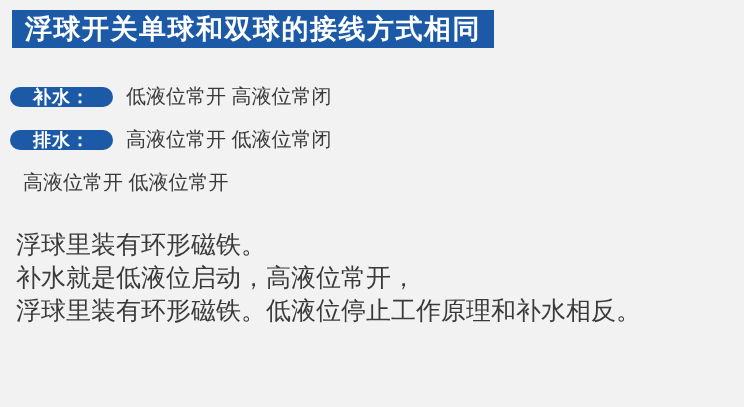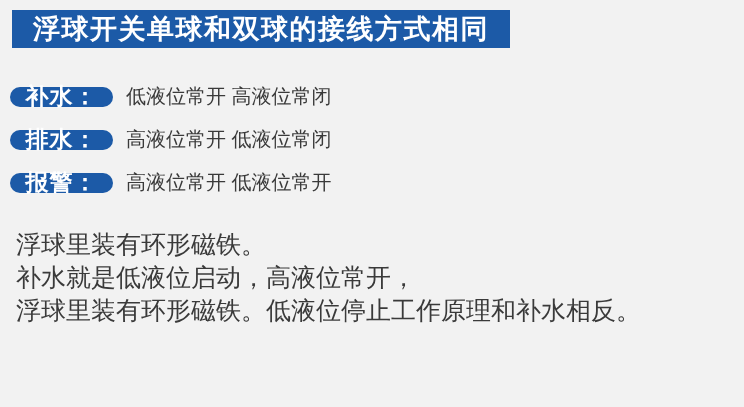--- a/index.html
+++ b/index.html
@@ -20,21 +20,21 @@
   }
   .banner {
     display: inline-block;
     margin: 10px 0 0 12px;
     background: var(--accent, #1c5aa7);
     color: #ffffff;
     font-weight: bold;
     font-size: 27px;
     line-height: 38px;
     height: 38px;
-    padding: 0 21px;
+    padding: 0 13px;
     letter-spacing: 1.5px;
     white-space: nowrap;
   }
   .rows {
     margin: 32px 0 0 10px;
   }
   .row {
     display: flex;
     align-items: center;
     height: 33px;
@@ -44,21 +44,21 @@
     display: inline-flex;
     align-items: center;
     justify-content: center;
     min-width: 103px;
     height: 20px;
     box-sizing: border-box;
     border-radius: 10px;
     background: var(--accent, #1c5aa7);
     color: #ffffff;
     font-weight: bold;
-    font-size: 23px;
+    font-size: 18px;
     letter-spacing: 1px;
   }
   .row-text {
     margin-left: 13px;
     font-size: 20px;
     color: var(--text, #3a3a3a);
     white-space: nowrap;
   }
   .paragraph {
     margin: 29px 0 0 16px;
@@ -83,21 +83,20 @@
   <div class="rows">
     <div class="row">
       <span class="badge">补水：</span>
       <span class="row-text">低液位常开 高液位常闭</span>
     </div>
     <div class="row">
       <span class="badge">排水：</span>
       <span class="row-text">高液位常开 低液位常闭</span>
     </div>
     <div class="row">
-      <span class="badge">报警：</span>
       <span class="row-text">高液位常开 低液位常开</span>
     </div>
   </div>
 
   <div class="paragraph">
     <div class="line">浮球里装有环形磁铁。</div>
     <div class="line">补水就是低液位启动，高液位常开，</div>
     <div class="line">浮球里装有环形磁铁。低液位停止工作原理和补水相反。</div>
   </div>
 

